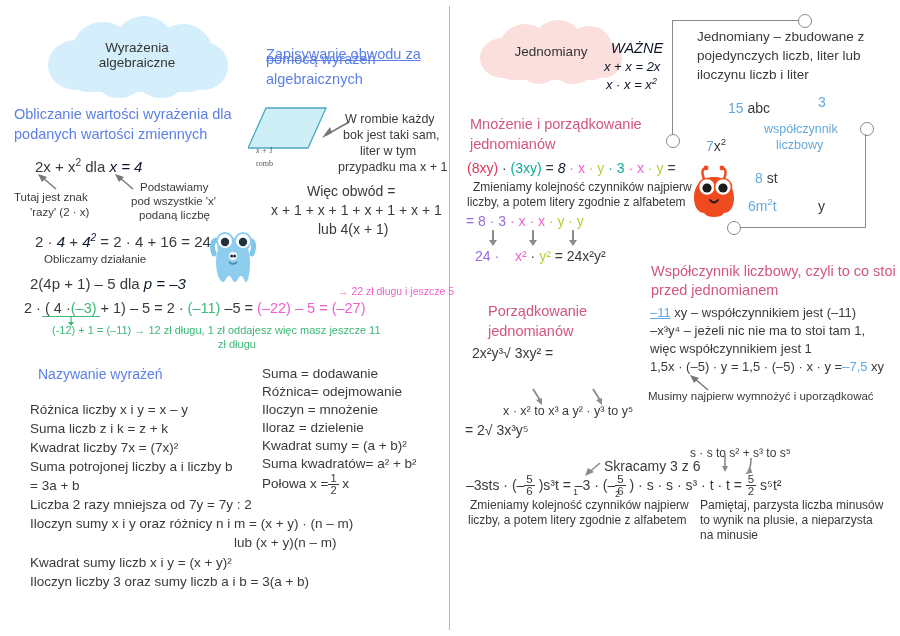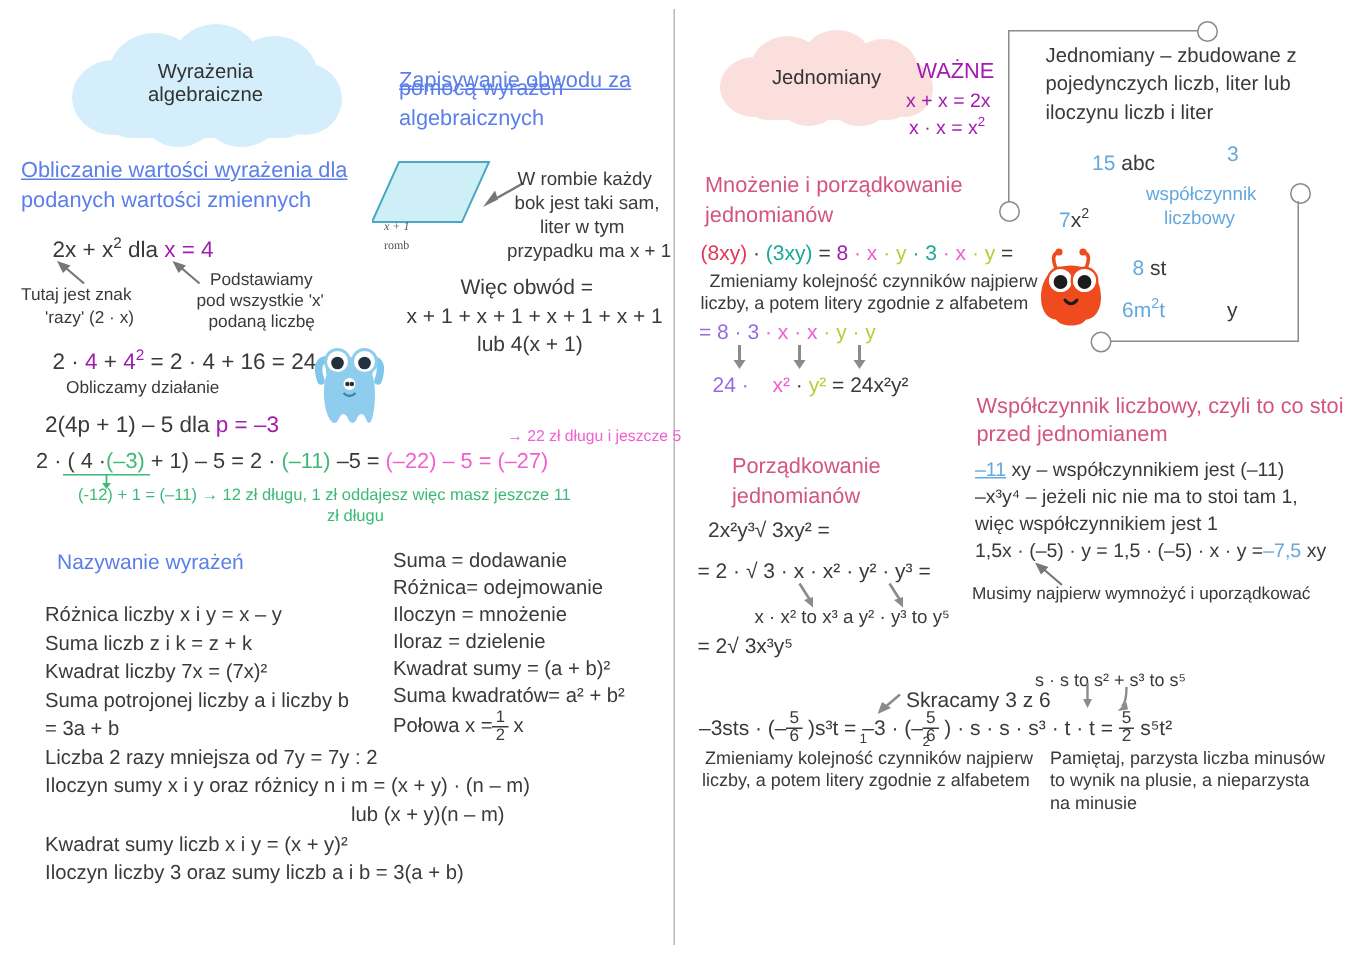--- a/index.html
+++ b/index.html
@@ -18,21 +18,21 @@
   .cloud .lbl{position:absolute;left:0;top:0;width:100%;height:100%;
     display:flex;align-items:center;justify-content:center;font-size:13.5px;color:#333;}
   .blob{position:absolute;border-radius:50%;}
 
   
   .t{position:absolute;white-space:nowrap;line-height:1.28;}
 
   .blue{color:#5b7fe8;}
   .lblue{color:#63a9dd;}
   .pink{color:#d2567d;}
-  .red{color:#a21caf;}
+  .red{color:#0f172a;font-style:italic;}
   .green{color:#3cb878;}
   .mag{color:#f05fd0;}
   .purple{color:#9a6ae0;}
   .teal{color:#16a89a;}
   .olive{color:#b5cf3a;}
   .crimson{color:#e03a5a;}
 
   sup{font-size:.68em;vertical-align:super;line-height:0;}
 
   .frac{display:inline-block;vertical-align:middle;text-align:center;font-size:.82em;line-height:1.0;}
@@ -63,21 +63,21 @@
     <div class="lbl" style="flex-direction:column;">
       <span>Wyrażenia</span>
       <span>algebraiczne</span>
     </div>
   </div>
 
   <div class="t blue" style="left:266px;top:45px;font-size:14.5px;text-decoration:underline;">Zapisywanie obwodu za</div>
   <div class="t blue" style="left:266px;top:50px;font-size:14.5px;">pomocą wyrażeń</div>
   <div class="t blue" style="left:266px;top:70px;font-size:14.5px;">algebraicznych</div>
 
-  <div class="t blue" style="left:14px;top:105px;font-size:14.5px;text-decoration:underline;">Obliczanie wartości wyrażenia dla</div>
+  <div class="t blue" style="left:14px;top:105px;font-size:14.5px;">Obliczanie wartości wyrażenia dla</div>
   <div class="t blue" style="left:14px;top:125px;font-size:14.5px;">podanych wartości zmiennych</div>
 
   <svg class="rhomb" style="left:248px;top:106px;" width="80" height="46">
     <polygon points="18,2 78,2 60,42 0,42" fill="#cfeff7" stroke="#4aa8c4" stroke-width="1.3"></polygon>
   </svg>
   <div class="t" style="left:256px;top:146px;font-size:8px;font-style:italic;color:#555;font-family:'Liberation Serif',serif;">x + 1</div>
   <div class="t" style="left:256px;top:159px;font-size:8px;color:#555;font-family:'Liberation Serif',serif;">romb</div>
   <svg class="arrow" style="left:322px;top:118px;" width="30" height="22">
     <line x1="27" y1="4" x2="4" y2="17" stroke="#777" stroke-width="1.6"></line>
     <polygon points="0,20 10,15 8,9" fill="#777"></polygon>
@@ -284,21 +284,20 @@
   <svg class="arrow" style="left:690px;top:375px;" width="22" height="18">
     <line x1="18" y1="15" x2="4" y2="3" stroke="#777" stroke-width="1.5"></line>
     <polygon points="0,0 9,3 4,8" fill="#777"></polygon>
   </svg>
   <div class="t" style="left:648px;top:389px;font-size:11.5px;">Musimy najpierw wymnożyć i uporządkować</div>
 
   <div class="t pink" style="left:488px;top:302px;font-size:14.5px;">Porządkowanie</div>
   <div class="t pink" style="left:488px;top:322px;font-size:14.5px;">jednomianów</div>
 
   <div class="t" style="left:472px;top:345px;font-size:14px;">2x²y³√ 3xy² =</div>
-  <div class="t" style="left:465px;top:372px;font-size:14px;">= 2 · √ 3 · x · x² · y² · y³ =</div>
 
   <svg class="arrow" style="left:530px;top:388px;" width="16" height="18">
     <line x1="3" y1="1" x2="10" y2="12" stroke="#8b8b8b" stroke-width="1.8"></line>
     <polygon points="12,17 6,12 12,10" fill="#8b8b8b"></polygon>
   </svg>
   <svg class="arrow" style="left:590px;top:388px;" width="16" height="18">
     <line x1="3" y1="1" x2="10" y2="12" stroke="#8b8b8b" stroke-width="1.8"></line>
     <polygon points="12,17 6,12 12,10" fill="#8b8b8b"></polygon>
   </svg>
 

